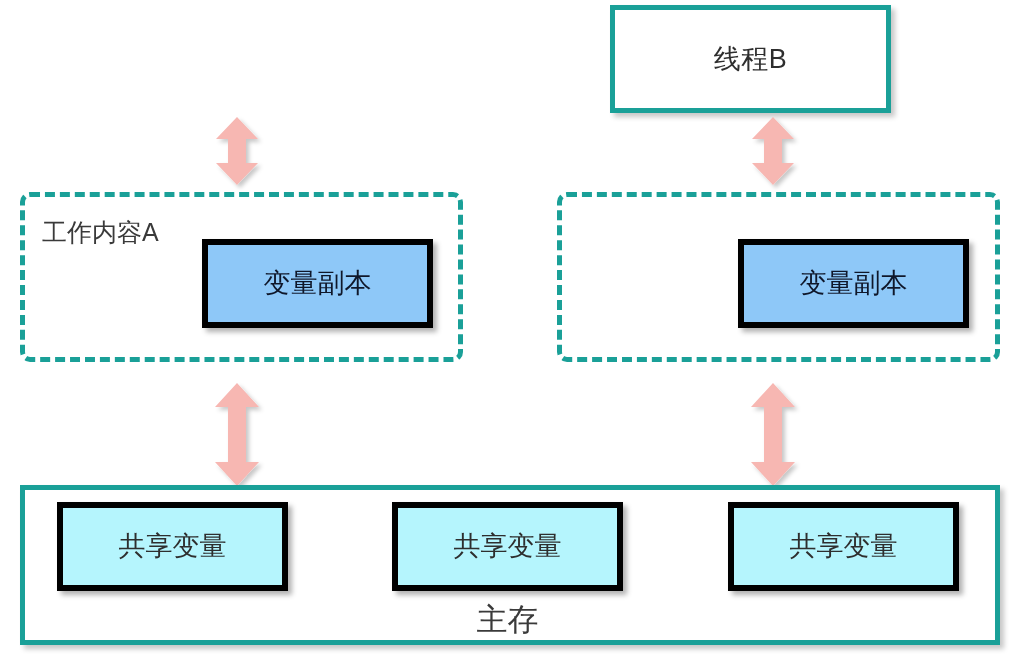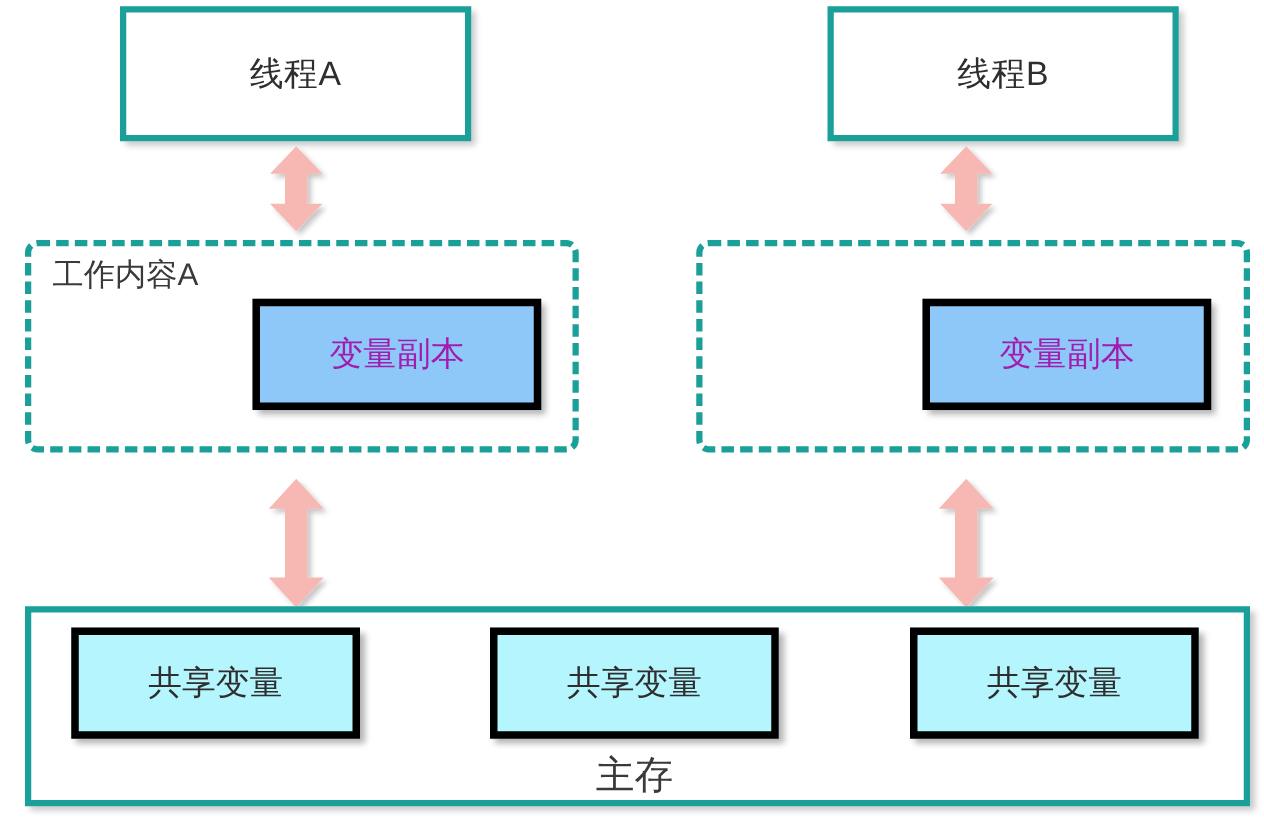--- a/index.html
+++ b/index.html
@@ -59,21 +59,21 @@
     box-sizing: border-box;
     background: #8ec8f8;
     border: 6px solid #000000;
     display: flex;
     align-items: center;
     justify-content: center;
     box-shadow: 4px 4px 5px rgba(0,0,0,0.30);
   }
   .var-copy-label {
     font-size: 27px;
-    color: #a21caf;
+    color: #0f172a;
     line-height: 1;
   }
 
   
   .main-memory-box {
     position: absolute;
     box-sizing: border-box;
     background: #ffffff;
     border: 5px solid #1aa098;
     box-shadow: 4px 4px 5px rgba(0,0,0,0.22);
@@ -112,25 +112,22 @@
   .arrow svg {
     display: block;
     overflow: visible;
   }
 </style>
 </head>
 <body>
 
 <div id="canvas">
 
-  <div class="thread-box" style="left:96px; top:5px; width:281px; height:108px;">
-    <span class="thread-label">线程A</span>
-  </div>
-
-  <div class="thread-box" style="left:662px; top:5px; width:281px; height:108px;">
+
+  <div class="thread-box" style="left:610px; top:5px; width:281px; height:108px;">
     <span class="thread-label">线程B</span>
   </div>
 
   <div class="arrow" style="left:214px; top:117px; width:46px; height:68px;">
     <svg width="46" height="68" viewBox="0 0 46 68" aria-hidden="true">
       <g filter="url(#shA)">
         <polygon points="23,0 44,22 32,22 32,46 44,46 23,68 2,46 14,46 14,22 2,22" fill="#f7b7b2"></polygon>
       </g>
       <defs>
         <filter id="shA" x="-20%" y="-20%" width="160%" height="160%">
@@ -147,21 +144,21 @@
       </g>
       <defs>
         <filter id="shB" x="-20%" y="-20%" width="160%" height="160%">
           <feDropShadow dx="3" dy="3" stdDeviation="2.2" flood-color="#000000" flood-opacity="0.22"></feDropShadow>
         </filter>
       </defs>
     </svg>
   </div>
 
   <div class="work-box" style="left:20px; top:192px; width:443px; height:170px;"></div>
-  <div class="work-label" style="left:42px; top:208px;">工作内容A</div>
+  <div class="work-label" style="left:42px; top:220px;">工作内容A</div>
 
   <div class="var-copy-box" style="left:202px; top:239px; width:231px; height:89px;">
     <span class="var-copy-label">变量副本</span>
   </div>
 
   <div class="work-box" style="left:557px; top:192px; width:443px; height:170px;"></div>
 
   <div class="var-copy-box" style="left:738px; top:239px; width:231px; height:89px;">
     <span class="var-copy-label">变量副本</span>
   </div>

